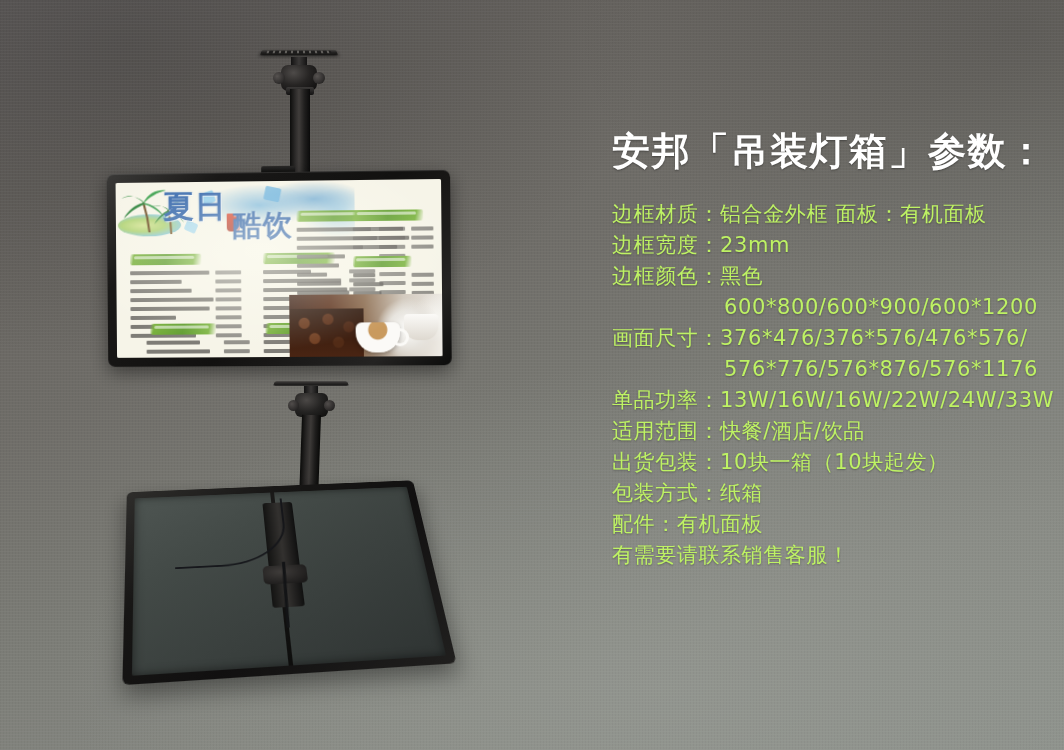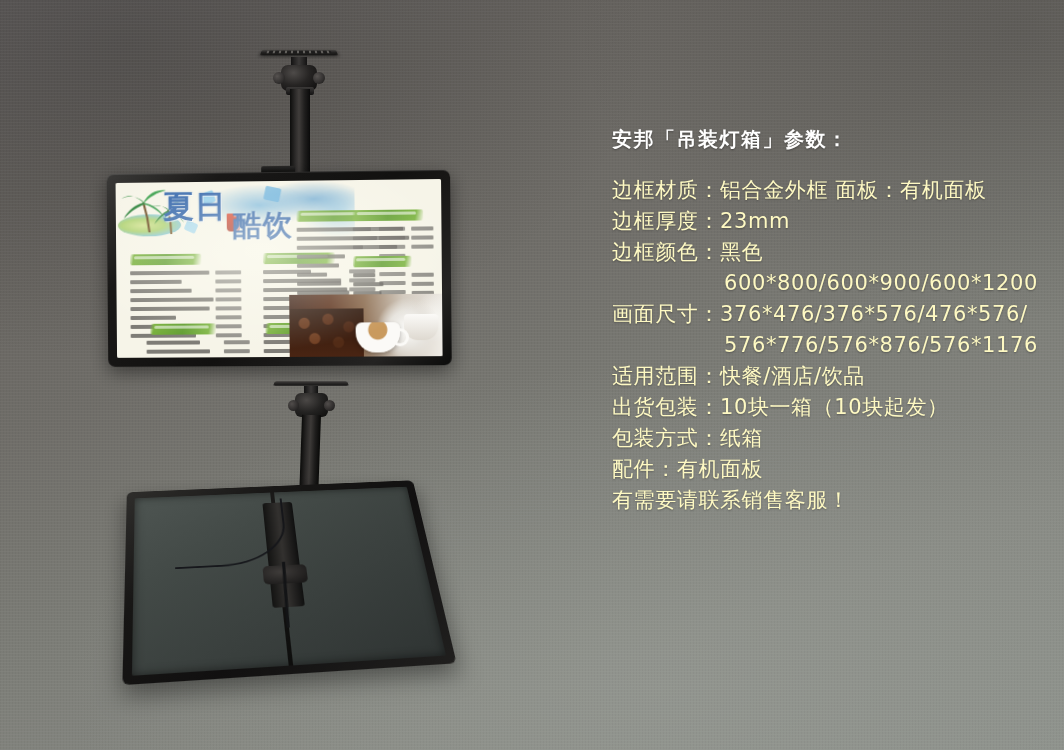--- a/index.html
+++ b/index.html
@@ -295,33 +295,33 @@
     transform: rotate(2deg);
   }
 
   
   .spec-panel {
     position: absolute;
     left: 612px; top: 126px;
     width: 430px;
   }
   .spec-title {
-    font-size: 20px;
+    font-size: 38px;
     font-weight: 700;
     color: #ffffff;
     letter-spacing: 1.5px;
     margin: 0 0 22px 0;
     text-shadow: 0 1px 2px rgba(0,0,0,.35);
     font-family: Liberation Sans, sans-serif;
     white-space: nowrap;
   }
   .spec-line {
     font-size: 21px;
     line-height: 31px;
-    color: #fef9c3;
+    color: #bef264;
     letter-spacing: .6px;
     white-space: nowrap;
     text-shadow: 0 1px 2px rgba(0,0,0,.30);
     font-family: "DejaVu Sans", sans-serif;
   }
   .spec-line.cont { padding-left: 112px; }
 </style>
 </head>
 <body>
 
@@ -603,25 +603,26 @@
       <div class="lb2-clamp"></div>
       <div class="cable"></div>
       <div class="cable-2"></div>
     </div>
   </div>
 
   <div class="spec-panel">
     <div class="spec-title">安邦「吊装灯箱」参数：</div>
     <div class="spec-body">
       <div class="spec-line">边框材质：铝合金外框    面板：有机面板</div>
-      <div class="spec-line">边框厚度：23mm</div>
+      <div class="spec-line">边框宽度：23mm</div>
       <div class="spec-line">边框颜色：黑色</div>
       <div class="spec-line cont">600*800/600*900/600*1200</div>
       <div class="spec-line">画面尺寸：376*476/376*576/476*576/</div>
       <div class="spec-line cont">576*776/576*876/576*1176</div>
+      <div class="spec-line">单品功率：13W/16W/16W/22W/24W/33W</div>
       <div class="spec-line">适用范围：快餐/酒店/饮品</div>
       <div class="spec-line">出货包装：10块一箱（10块起发）</div>
       <div class="spec-line">包装方式：纸箱</div>
       <div class="spec-line">配件：有机面板</div>
       <div class="spec-line">有需要请联系销售客服！</div>
     </div>
   </div>
 
 </div>
 

